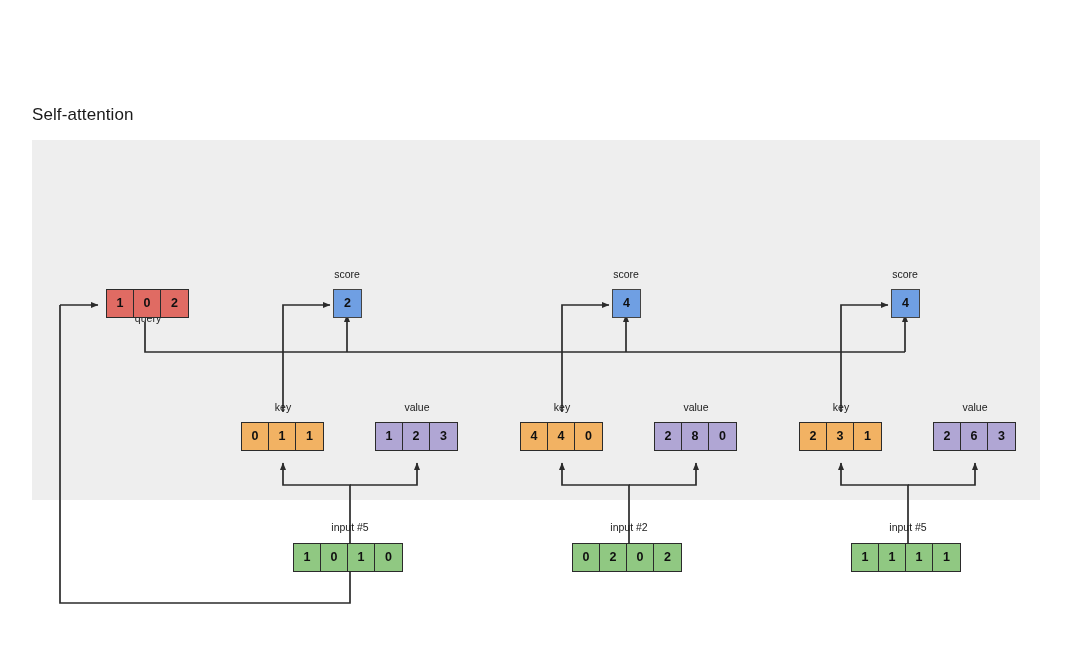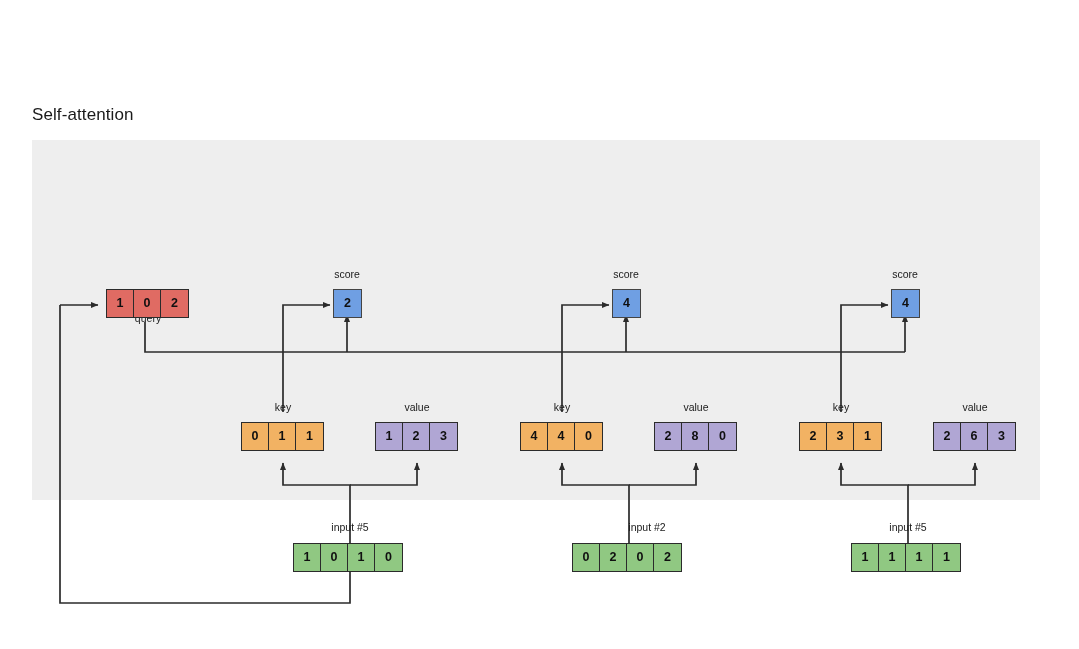--- a/index.html
+++ b/index.html
@@ -188,21 +188,21 @@
   </div>
 
   <div class="caption" style="left:350px; top:521px;">input #5</div>
   <div class="vec input" style="left:293px; top:543px;">
     <div class="cell">1</div>
     <div class="cell">0</div>
     <div class="cell">1</div>
     <div class="cell">0</div>
   </div>
 
-  <div class="caption" style="left:629px; top:521px;margin-left:18px;">input #2</div>
+  <div class="caption" style="left:629px; top:521px;">input #2</div>
   <div class="vec input" style="left:572px; top:543px;">
     <div class="cell">0</div>
     <div class="cell">2</div>
     <div class="cell">0</div>
     <div class="cell">2</div>
   </div>
 
   <div class="caption" style="left:908px; top:521px;">input #5</div>
   <div class="vec input" style="left:851px; top:543px;">
     <div class="cell">1</div>

